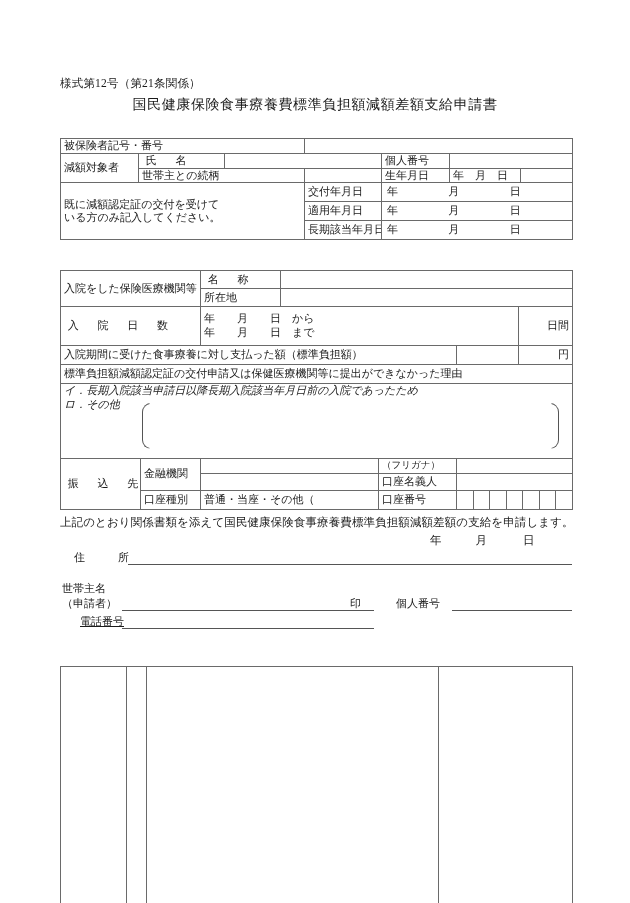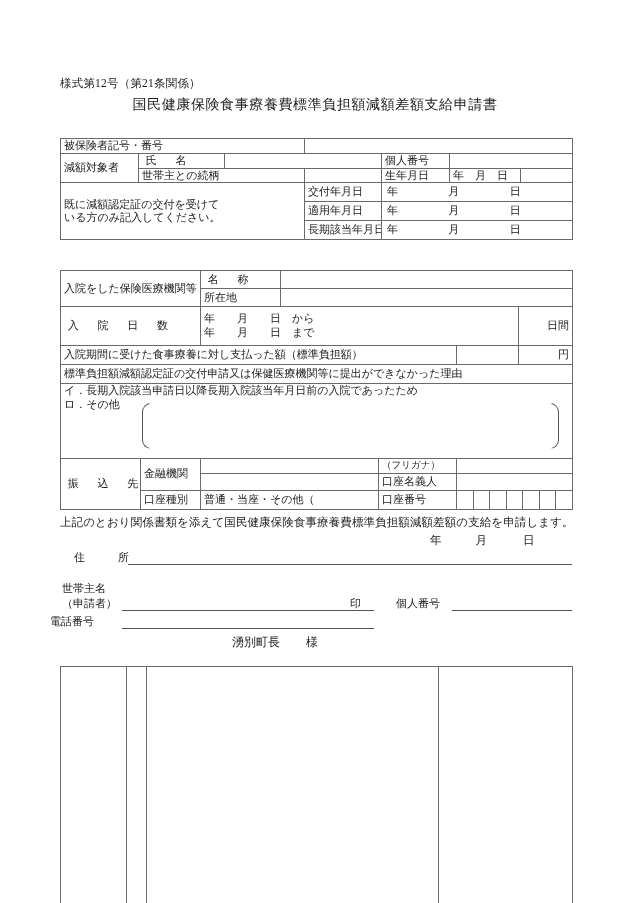--- a/index.html
+++ b/index.html
@@ -65,20 +65,21 @@
   
   #t1 { left: 60px; top: 138px; width: 512px; }
 
   
   #t2 { left: 60px; top: 270px; width: 512px; }
   .reason-list {
     white-space: normal;
     line-height: 1.5;
     padding: 2px 4px 2px 6px;
     position: relative;
+    font-style: italic;
   }
   .reason-line { white-space: nowrap; }
   .brace-wrap {
     position: relative;
     display: block;
     height: 46px;
   }
   .brace-wrap .bk {
     position: absolute;
     top: -9px;
@@ -346,26 +347,23 @@
   <div class="rule" style="left:128px; top:564px; width:444px;"></div>
 
   <div class="fld" style="left:62px; top:581px;">世帯主名</div>
   <div class="fld" style="left:62px; top:596px;">（申請者）</div>
   <div class="rule" style="left:122px; top:610px; width:252px;"></div>
   <div class="fld" style="left:350px; top:596px;">印</div>
 
   <div class="fld" style="left:396px; top:596px;">個人番号</div>
   <div class="rule" style="left:452px; top:610px; width:120px;"></div>
 
-  <div class="fld" style="left:50px; top:614px;">電話番号</div>
+  <div class="fld" style="left:80px; top:614px;text-decoration:underline;">電話番号</div>
   <div class="rule" style="left:122px; top:628px; width:252px;"></div>
 
-  <div class="addressee">
-    <span>湧別町長</span><span class="sep"></span><span>様</span>
-  </div>
 
   <table class="form" id="t3">
     <colgroup>
       <col style="width:66px">
         <col style="width:20px">
         <col style="width:292px">
         <col style="width:134px">
     </colgroup>
     <tbody>
         <tr>

